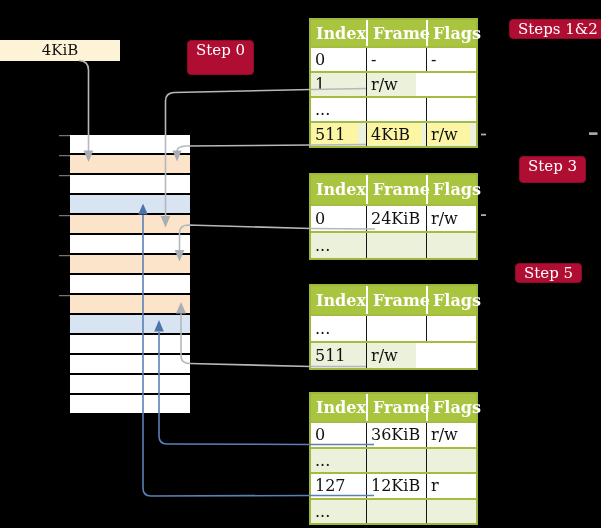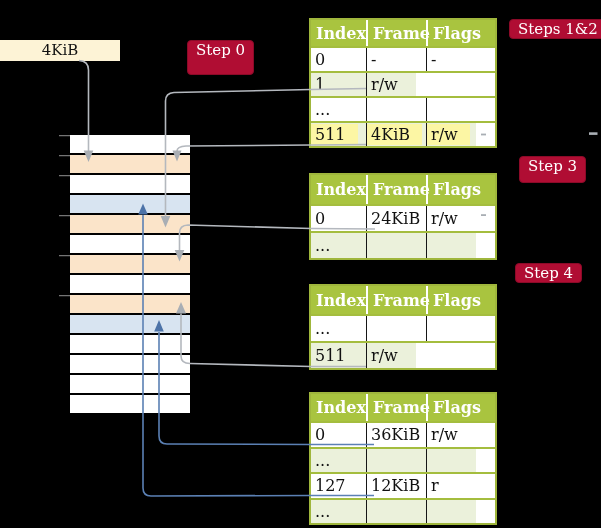--- a/index.html
+++ b/index.html
@@ -15,21 +15,21 @@
   .b12{left:509px;top:19px;height:20px;line-height:18px;}
   .b3 {left:519px;top:156px;height:27px;line-height:18px;}
   .b4 {left:515px;top:263px;height:20px;line-height:18px;}
   
   .memory{position:absolute;left:70px;top:135px;width:120px;}
   .mrow{height:20px;box-sizing:border-box;border-bottom:2px solid #000;}
   .m-free{background:#ffffff;}
   .m-pagetable{background:#fbe4c9;}
   .m-mapped{background:#d8e4f1;}
   
-  .ptable{position:absolute;width:188px;box-sizing:border-box;border:2px solid #9fb63c;
+  .ptable{position:absolute;width:169px;box-sizing:border-box;border:2px solid #9fb63c;
           background:#fff;color:#111;font-size:16px;}
   .t1{left:309px;top:18px;}  .t1 .thead{height:26px;} .t1 .trow{height:25px;}
   .t2{left:309px;top:173px;} .t2 .thead{height:29px;} .t2 .trow{height:27px;}
   .t3{left:309px;top:284px;} .t3 .thead{height:28px;} .t3 .trow{height:27px;}
   .t4{left:309px;top:392px;} .t4 .thead{height:27px;} .t4 .trow{height:25.5px;}
   .thead{display:flex;background:#a9c43f;color:#fff;font-weight:bold;}
   .th{display:flex;align-items:center;padding-left:5px;box-sizing:border-box;}
   .c1{width:55px;} .c2{width:60px;} .c3{width:50px;}
   .th.c2,.th.c3{border-left:2px solid #fff;}
   .trow{display:flex;box-sizing:border-box;border-top:2px solid #a4bd3e;}
@@ -45,21 +45,21 @@
 
 <div class="stage">
 
   <div class="rootbox">
     <span>4KiB</span>
   </div>
 
   <div class="badge b0">Step 0</div>
   <div class="badge b12">Steps 1&amp;2</div>
   <div class="badge b3">Step 3</div>
-  <div class="badge b4">Step 4</div>
+  <div class="badge b4">Step 5</div>
 
   <div class="memory">
       <div class="mrow m-free"></div>
       <div class="mrow m-pagetable"></div>
       <div class="mrow m-free"></div>
       <div class="mrow m-mapped"></div>
       <div class="mrow m-pagetable"></div>
       <div class="mrow m-free"></div>
       <div class="mrow m-pagetable"></div>
       <div class="mrow m-free"></div>

